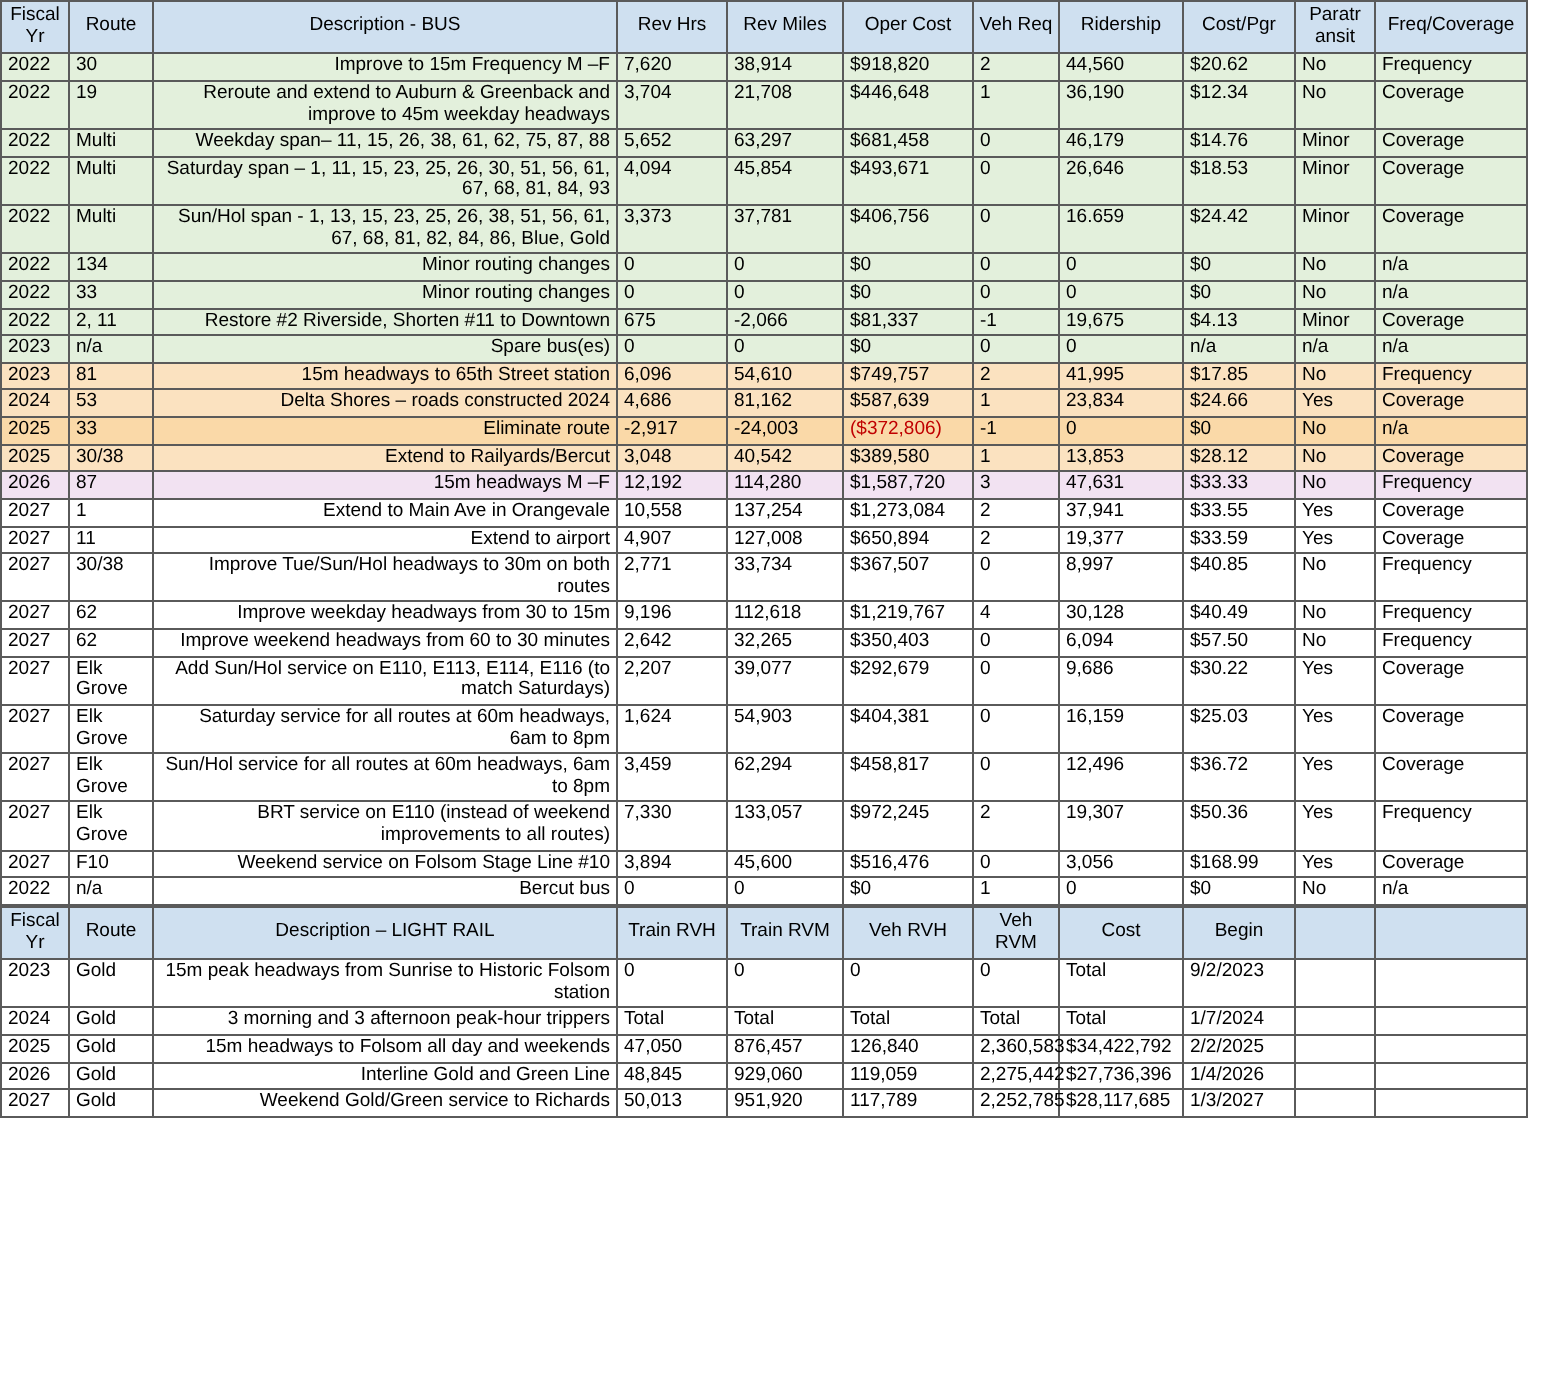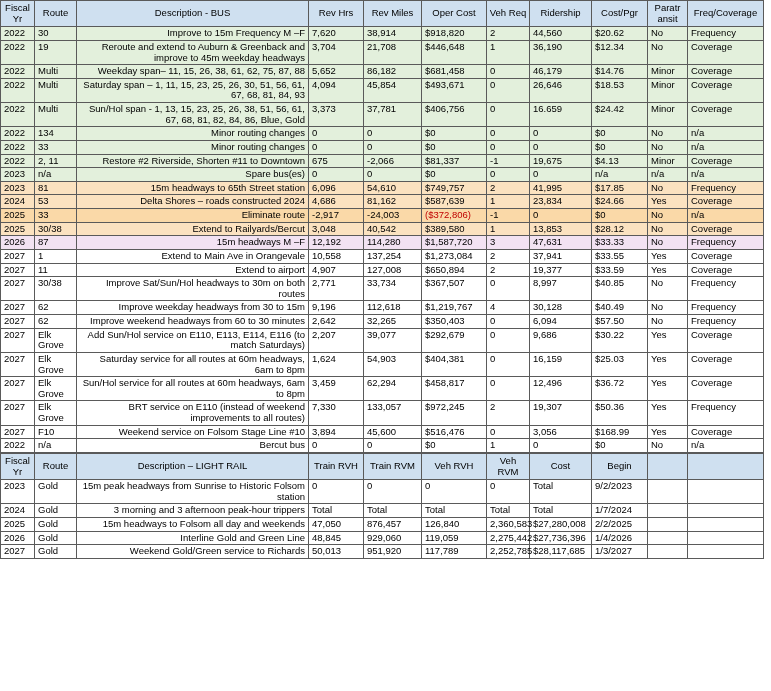--- a/index.html
+++ b/index.html
@@ -88,21 +88,21 @@
           <td class="l">36,190</td>
           <td class="l">$12.34</td>
           <td class="l">No</td>
           <td class="l">Coverage</td>
         </tr>
         <tr class="row-green">
           <td class="l">2022</td>
           <td class="l">Multi</td>
           <td class="desc">Weekday span–  11, 15, 26, 38, 61, 62, 75, 87, 88</td>
           <td class="l">5,652</td>
-          <td class="l">86,182</td>
+          <td class="l">63,297</td>
           <td class="l">$681,458</td>
           <td class="l">0</td>
           <td class="l">46,179</td>
           <td class="l">$14.76</td>
           <td class="l">Minor</td>
           <td class="l">Coverage</td>
         </tr>
         <tr class="row-green">
           <td class="l">2022</td>
           <td class="l">Multi</td>
@@ -268,21 +268,21 @@
           <td class="l">$650,894</td>
           <td class="l">2</td>
           <td class="l">19,377</td>
           <td class="l">$33.59</td>
           <td class="l">Yes</td>
           <td class="l">Coverage</td>
         </tr>
         <tr class="row-white">
           <td class="l">2027</td>
           <td class="l">30/38</td>
-          <td class="desc">Improve Sat/Sun/Hol headways to 30m on both routes</td>
+          <td class="desc">Improve Tue/Sun/Hol headways to 30m on both routes</td>
           <td class="l">2,771</td>
           <td class="l">33,734</td>
           <td class="l">$367,507</td>
           <td class="l">0</td>
           <td class="l">8,997</td>
           <td class="l">$40.85</td>
           <td class="l">No</td>
           <td class="l">Frequency</td>
         </tr>
         <tr class="row-white">
@@ -449,21 +449,21 @@
           <td class="l"></td>
         </tr>
         <tr class="row-white">
           <td class="l">2025</td>
           <td class="l">Gold</td>
           <td class="desc">15m headways to Folsom all day and weekends</td>
           <td class="l">47,050</td>
           <td class="l">876,457</td>
           <td class="l">126,840</td>
           <td class="l">2,360,583</td>
-          <td class="l">$27,280,008</td>
+          <td class="l">$34,422,792</td>
           <td class="l">2/2/2025</td>
           <td class="l"></td>
           <td class="l"></td>
         </tr>
         <tr class="row-white">
           <td class="l">2026</td>
           <td class="l">Gold</td>
           <td class="desc">Interline  Gold and Green Line</td>
           <td class="l">48,845</td>
           <td class="l">929,060</td>

